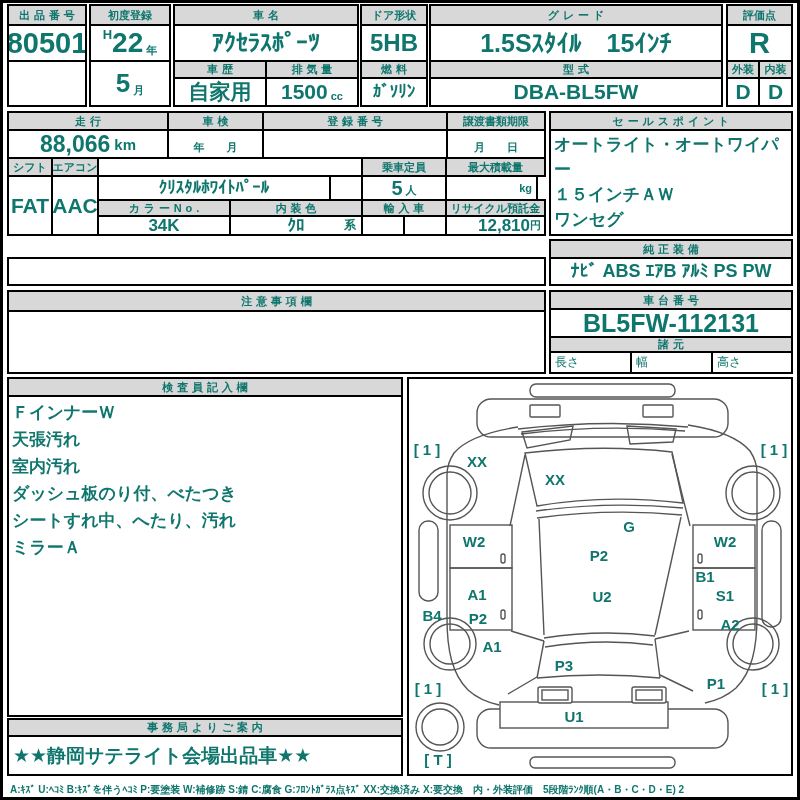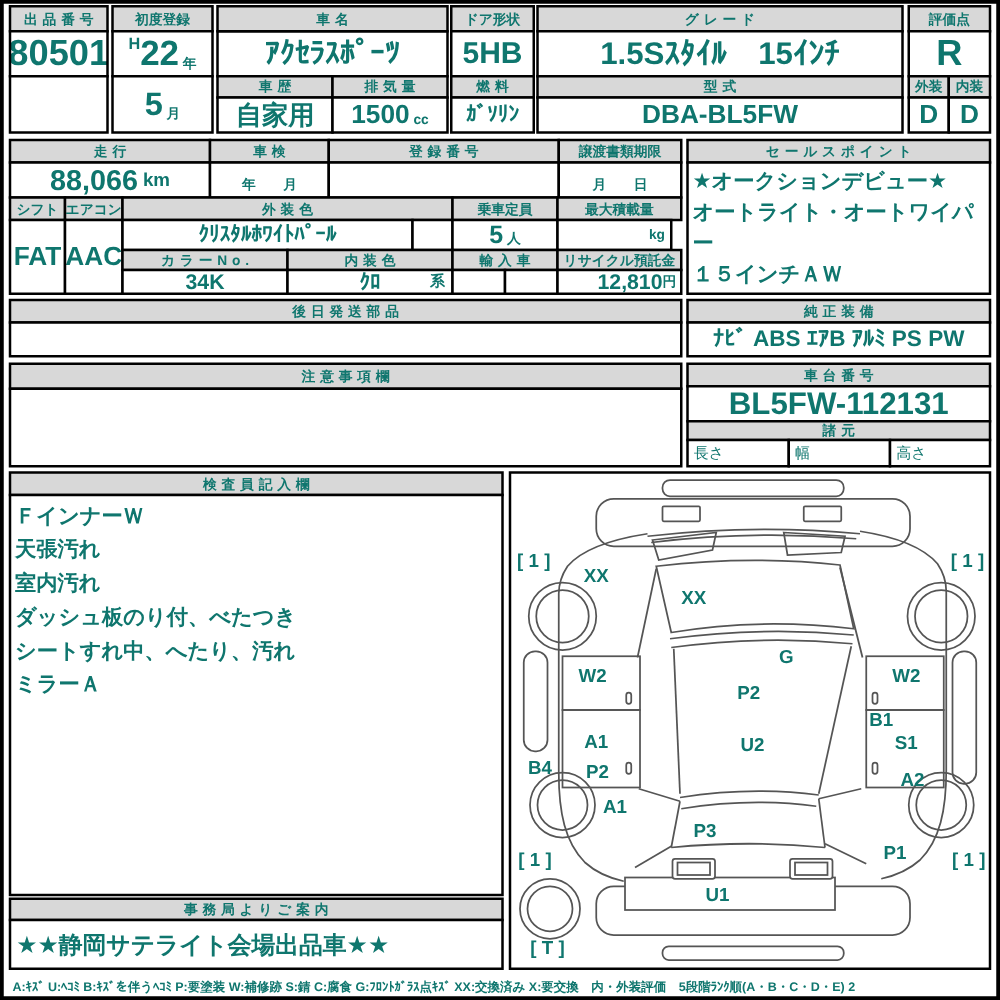--- a/index.html
+++ b/index.html
@@ -83,32 +83,30 @@
   </div>
   <div class="cell hdr" style="left:168px;top:112px;width:95px;height:18px;">車検</div>
   <div class="cell val bottom" style="left:168px;top:130px;width:95px;height:28px;font-size:11px;padding-bottom:3px;">年　　月</div>
   <div class="cell hdr" style="left:263px;top:112px;width:184px;height:18px;">登録番号</div>
   <div class="cell val" style="left:263px;top:130px;width:184px;height:28px;"></div>
   <div class="cell hdr tight" style="left:447px;top:112px;width:98px;height:18px;">譲渡書類期限</div>
   <div class="cell val bottom" style="left:447px;top:130px;width:98px;height:28px;font-size:11px;padding-bottom:3px;">月　　日</div>
 
   <div class="cell hdr" style="left:550px;top:112px;width:242px;height:18px;">セールスポイント</div>
   <div class="cell val multiline" style="left:550px;top:130px;width:242px;height:105px;padding-top:2px;">
-    <div>★オークションデビュー★</div>
     <div>オートライト・オートワイパー</div>
     <div>１５インチＡＷ</div>
     <div>ワンセグ</div>
   </div>
 
   <div class="cell hdr tight" style="left:8px;top:158px;width:44px;height:18px;">シフト</div>
   <div class="cell hdr tight" style="left:52px;top:158px;width:46px;height:18px;">エアコン</div>
   <div class="cell val" style="left:8px;top:176px;width:44px;height:59px;font-size:21px;">FAT</div>
   <div class="cell val" style="left:52px;top:176px;width:46px;height:59px;font-size:21px;">AAC</div>
 
-  <div class="cell hdr" style="left:98px;top:158px;width:264px;height:18px;">外装色</div>
   <div class="cell val" style="left:98px;top:176px;width:232px;height:24px;font-size:17px;">ｸﾘｽﾀﾙﾎﾜｲﾄﾊﾟｰﾙ</div>
   <div class="cell val" style="left:330px;top:176px;width:32px;height:24px;"></div>
   <div class="cell hdr tight" style="left:362px;top:158px;width:84px;height:18px;">乗車定員</div>
   <div class="cell val" style="left:362px;top:176px;width:84px;height:24px;">
     <span style="font-size:20px;">5</span>
       <span class="unit" style="align-self:flex-end;margin-bottom:2px;">人</span>
   </div>
   <div class="cell hdr tight" style="left:446px;top:158px;width:99px;height:18px;">最大積載量</div>
   <div class="cell val right" style="left:446px;top:176px;width:91px;height:24px;font-size:11px;padding-right:5px;">
     <span></span>
@@ -124,21 +122,20 @@
     <span style="font-size:17px;">ｸﾛ</span>
       <span style="font-size:12px;font-weight:bold;position:absolute;right:6px;">系</span>
   </div>
   <div class="cell val" style="left:362px;top:216px;width:42px;height:19px;"></div>
   <div class="cell val" style="left:404px;top:216px;width:42px;height:19px;"></div>
   <div class="cell val right" style="left:446px;top:216px;width:99px;height:19px;padding-right:4px;">
     <span style="font-size:17px;">12,810</span>
       <span style="font-size:11px;font-weight:bold;">円</span>
   </div>
 
-  <div class="cell hdr" style="left:8px;top:240px;width:537px;height:18px;">後日発送部品</div>
   <div class="cell val" style="left:8px;top:258px;width:537px;height:27px;"></div>
   <div class="cell hdr" style="left:550px;top:240px;width:242px;height:18px;">純正装備</div>
   <div class="cell val" style="left:550px;top:258px;width:242px;height:27px;font-size:18px;">ﾅﾋﾞ ABS ｴｱB ｱﾙﾐ PS PW</div>
 
   <div class="cell hdr" style="left:8px;top:291px;width:537px;height:20px;">注意事項欄</div>
   <div class="cell val" style="left:8px;top:311px;width:537px;height:62px;"></div>
   <div class="cell hdr" style="left:550px;top:291px;width:242px;height:18px;">車台番号</div>
   <div class="cell val" style="left:550px;top:309px;width:242px;height:28px;font-size:25px;">BL5FW-112131</div>
   <div class="cell hdr" style="left:550px;top:337px;width:242px;height:15px;">諸元</div>
   <div class="cell val left" style="left:550px;top:352px;width:81px;height:21px;font-size:12px;padding-left:5px;font-weight:normal;">

